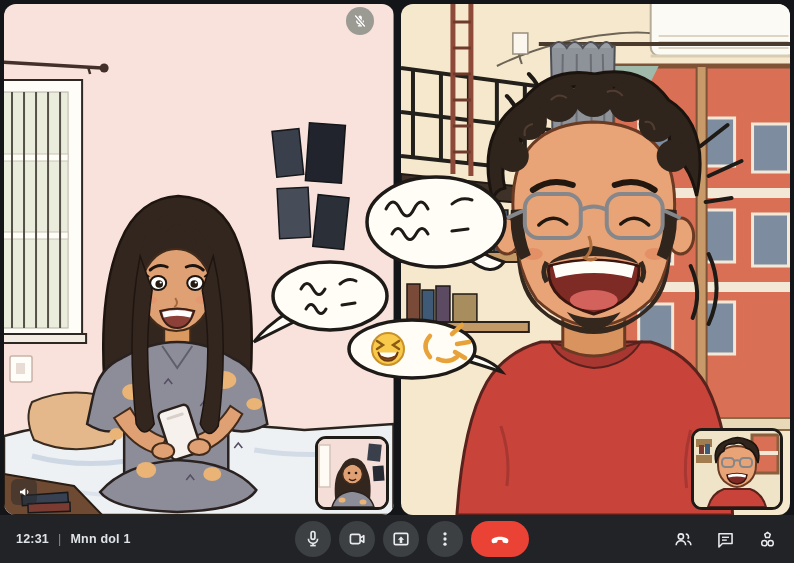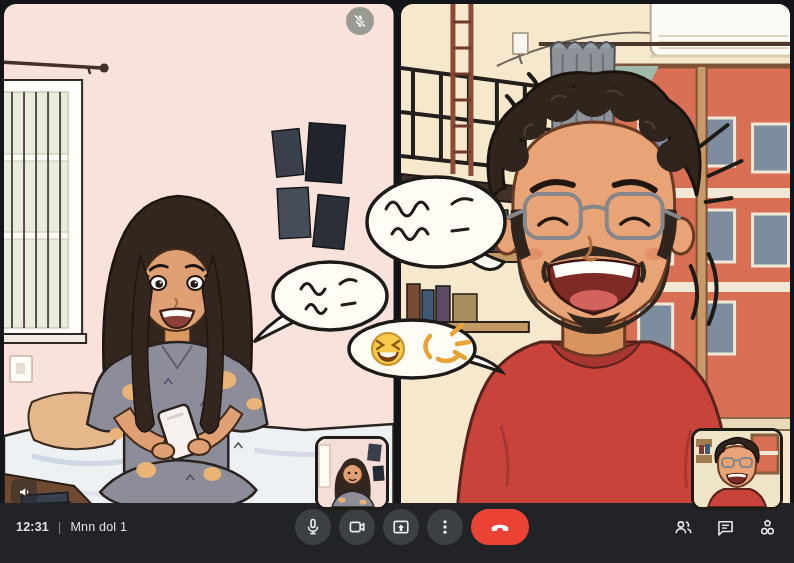--- a/index.html
+++ b/index.html
@@ -11,25 +11,25 @@
   .scene{position:absolute;inset:0;width:100%;height:100%;display:block;}
   .bubbles{position:absolute;inset:0;width:100%;height:100%;pointer-events:none;z-index:6;}
   .mute-badge{position:absolute;top:3px;right:20px;width:28px;height:28px;border-radius:50%;
               background:rgba(141,143,137,.88);display:flex;align-items:center;justify-content:center;z-index:4;}
   .audio-badge{position:absolute;left:7px;bottom:10px;width:26px;height:26px;border-radius:6px;
                background:rgba(40,40,40,.5);display:flex;align-items:center;justify-content:center;z-index:4;}
   .pip{position:absolute;z-index:3;border:3px solid #1f1b17;border-radius:11px;overflow:hidden;}
   .pip svg{display:block;width:100%;height:100%;}
   .pip-left{right:5px;bottom:5px;width:68px;height:68px;background:#f5ded7;}
   .pip-right{right:7px;bottom:5px;width:86px;height:76px;background:#efe4c7;}
-  .control-bar{position:absolute;left:0;right:0;bottom:0;height:60px;background:#212327;}
+  .control-bar{position:absolute;left:0;right:0;bottom:0;height:48px;background:#212327;}
   .bar-left{position:absolute;left:16px;top:0;height:48px;display:flex;align-items:center;gap:9px;
             color:#dfe2e6;font-size:12.5px;font-weight:700;letter-spacing:.2px;}
   .bar-sep{color:#84878d;font-weight:400;}
-  .bar-name{font-weight:400;}
+  .bar-name{font-weight:700;}
   .bar-center{position:absolute;left:calc(50% + 15px);top:6px;transform:translateX(-50%);
               display:flex;align-items:center;gap:8px;}
   .ctl-btn{width:36px;height:36px;border-radius:50%;background:#3c4043;border:none;padding:0;
            display:flex;align-items:center;justify-content:center;cursor:pointer;}
   .end-call{width:58px;height:36px;border-radius:18px;background:#ea4335;}
   .bar-right{position:absolute;right:14px;top:0;height:48px;display:flex;align-items:center;gap:17px;}
   .bar-icon-btn{background:none;border:none;padding:2px;display:flex;cursor:pointer;}
 </style>
 </head>
 <body>

